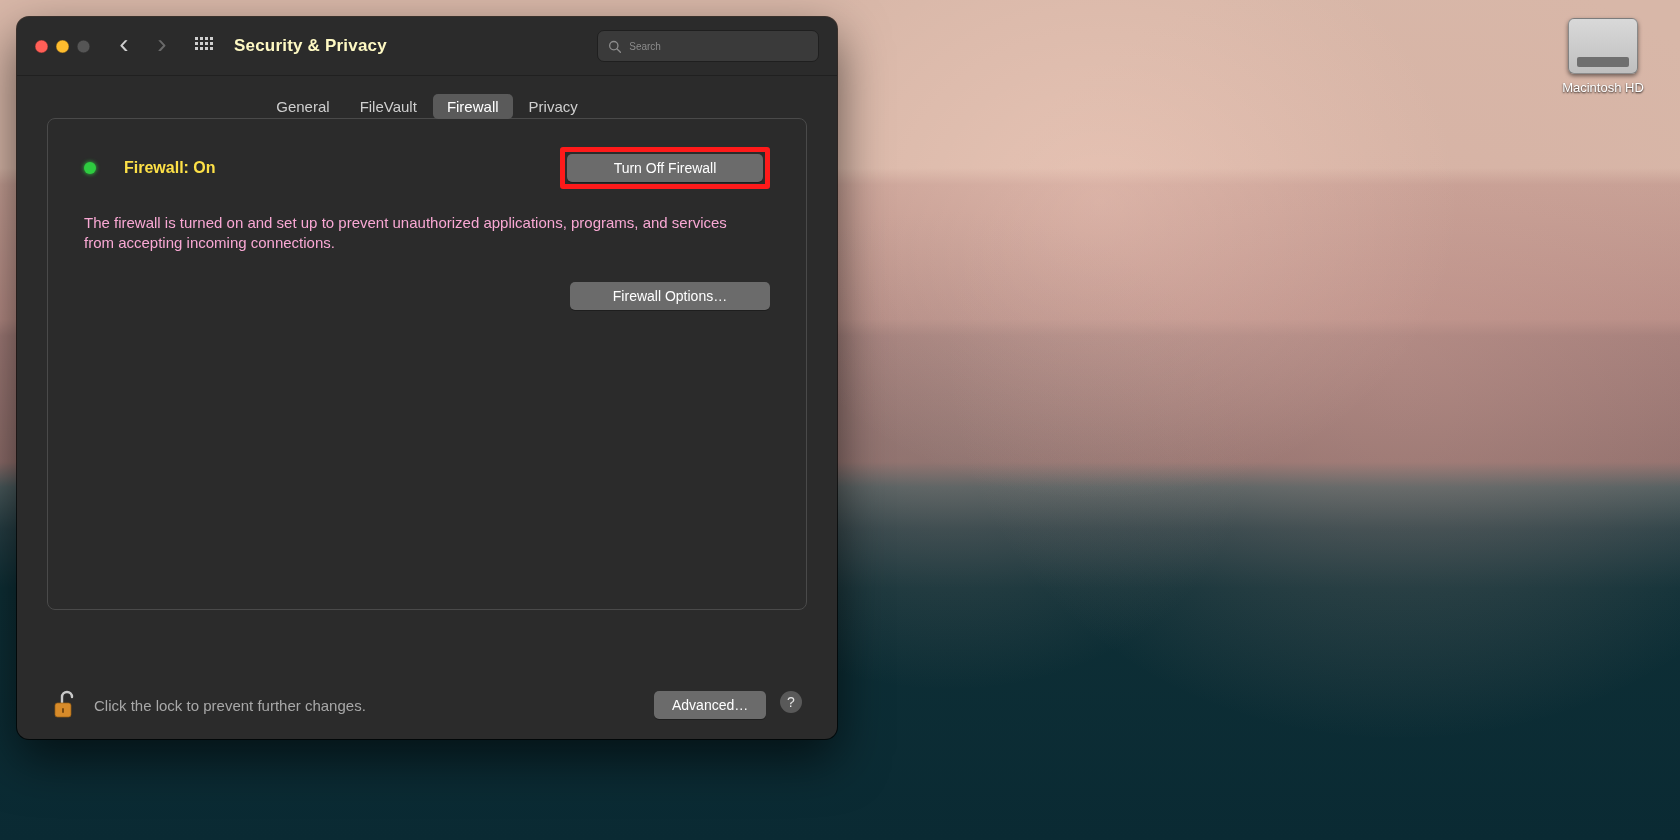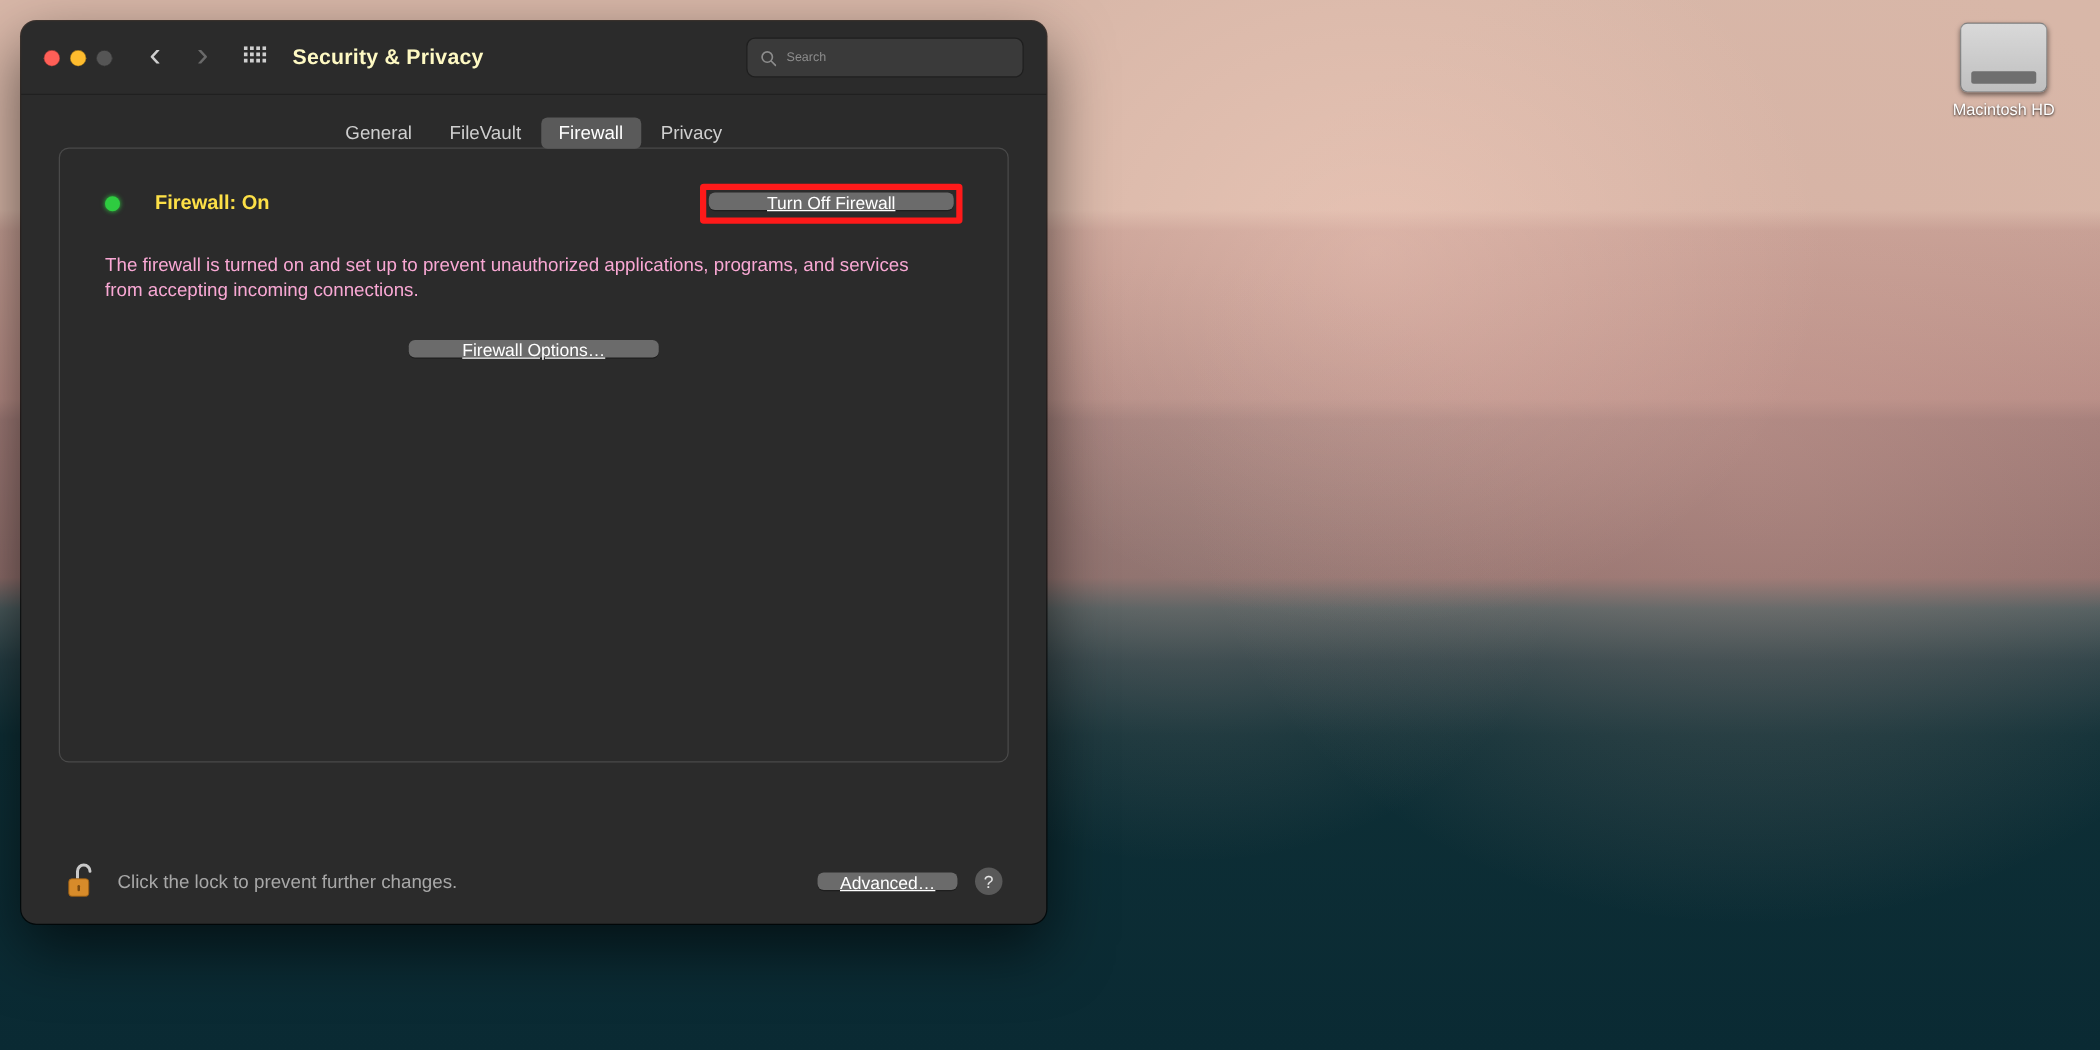--- a/index.html
+++ b/index.html
@@ -43,30 +43,30 @@
   .tabs{display:flex;background:transparent;border-radius:6px;}
   .tab{padding:4px 14px;font-size:15px;color:#cfcfcf;background:transparent;border-radius:5px;cursor:pointer;}
   .tab+.tab{margin-left:2px;}
   .tab.active{background:#5a5a5a;color:#fff;}
   
   .content-box{margin:0 30px;border:1px solid #4a4a4a;border-radius:8px;padding:28px 36px 36px;height:492px;box-sizing:border-box;background:#2b2b2b;margin-top:-1px;}
   .status-row{display:flex;align-items:center;justify-content:space-between;}
   .status-left{display:flex;align-items:center;gap:12px;}
   .status-dot{width:12px;height:12px;border-radius:50%;background:#2ecc40;box-shadow:0 0 4px #2ecc40;}
   .status-text{font-size:16px;font-weight:700;color:#fde047;margin-left:16px;}
-  .btn{background:#6b6b6b;border:0;border-radius:5px;color:#fff;font-size:14px;padding:0 18px;height:14px;cursor:pointer;box-shadow:0 1px 0 rgba(0,0,0,.3);text-decoration:underline;}
+  .btn{background:#6b6b6b;border:0;border-radius:5px;color:#fff;font-size:14px;padding:0 18px;height:28px;cursor:pointer;box-shadow:0 1px 0 rgba(0,0,0,.3);}
   .highlight-wrap{border:5px solid #ff1a1a;border-radius:3px;padding:2px 2px;}
   .highlight-wrap .btn{width:196px;}
   .desc{font-size:15px;color:#f9a8d4;line-height:1.35;margin-top:24px;max-width:650px;}
-  .options-row{display:flex;justify-content:center;margin-top:28px;}
+  .options-row{display:flex;justify-content:flex-end;margin-top:28px;}
   .options-row .btn{width:200px;}
   
   .footer{position:absolute;left:0;right:0;bottom:18px;display:flex;align-items:center;padding:0 35px;color:#a8a8a8;font-size:15px;}
   .lock-icon{margin-right:14px;}
-  .footer-right{margin-left:auto;display:flex;align-items:center;gap:14px;}
+  .footer-right{margin-left:auto;display:flex;gap:14px;}
   .helpbtn{width:22px;height:22px;border-radius:50%;background:#595959;color:#e6e6e6;display:flex;align-items:center;justify-content:center;font-size:14px;cursor:pointer;}
   .advbtn{width:112px;}
   svg{display:block;}
 </style>
 </head>
 <body>
 
 <div class="desktop">
 
   <div class="disk-icon">

